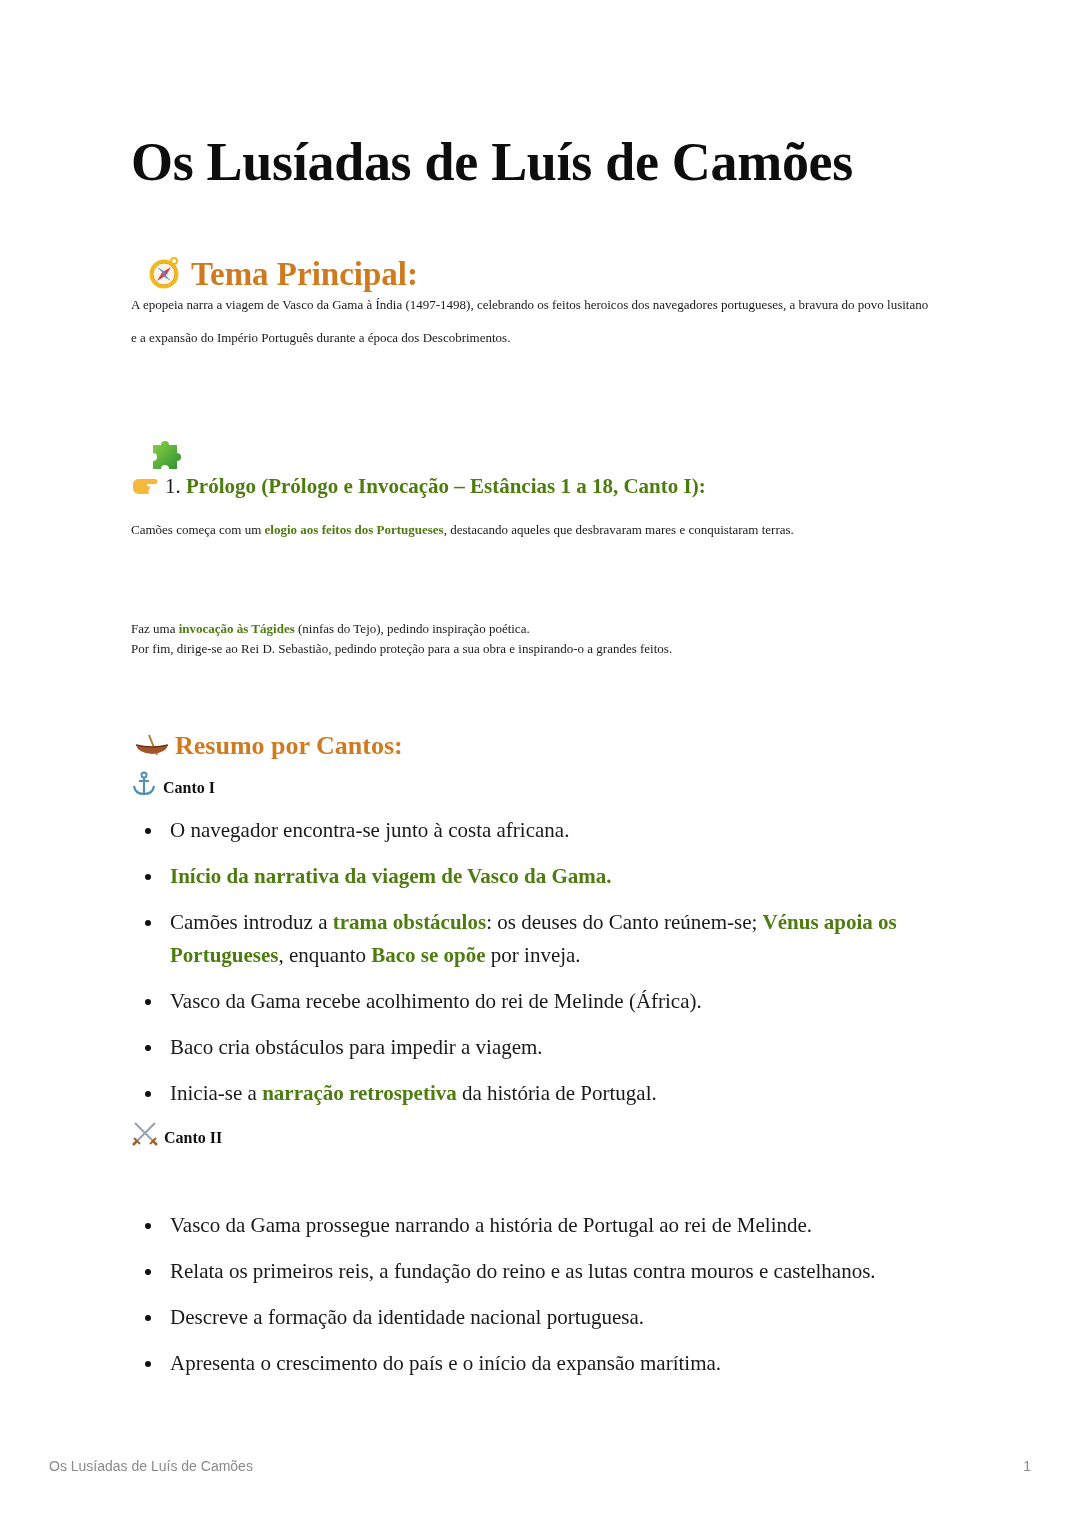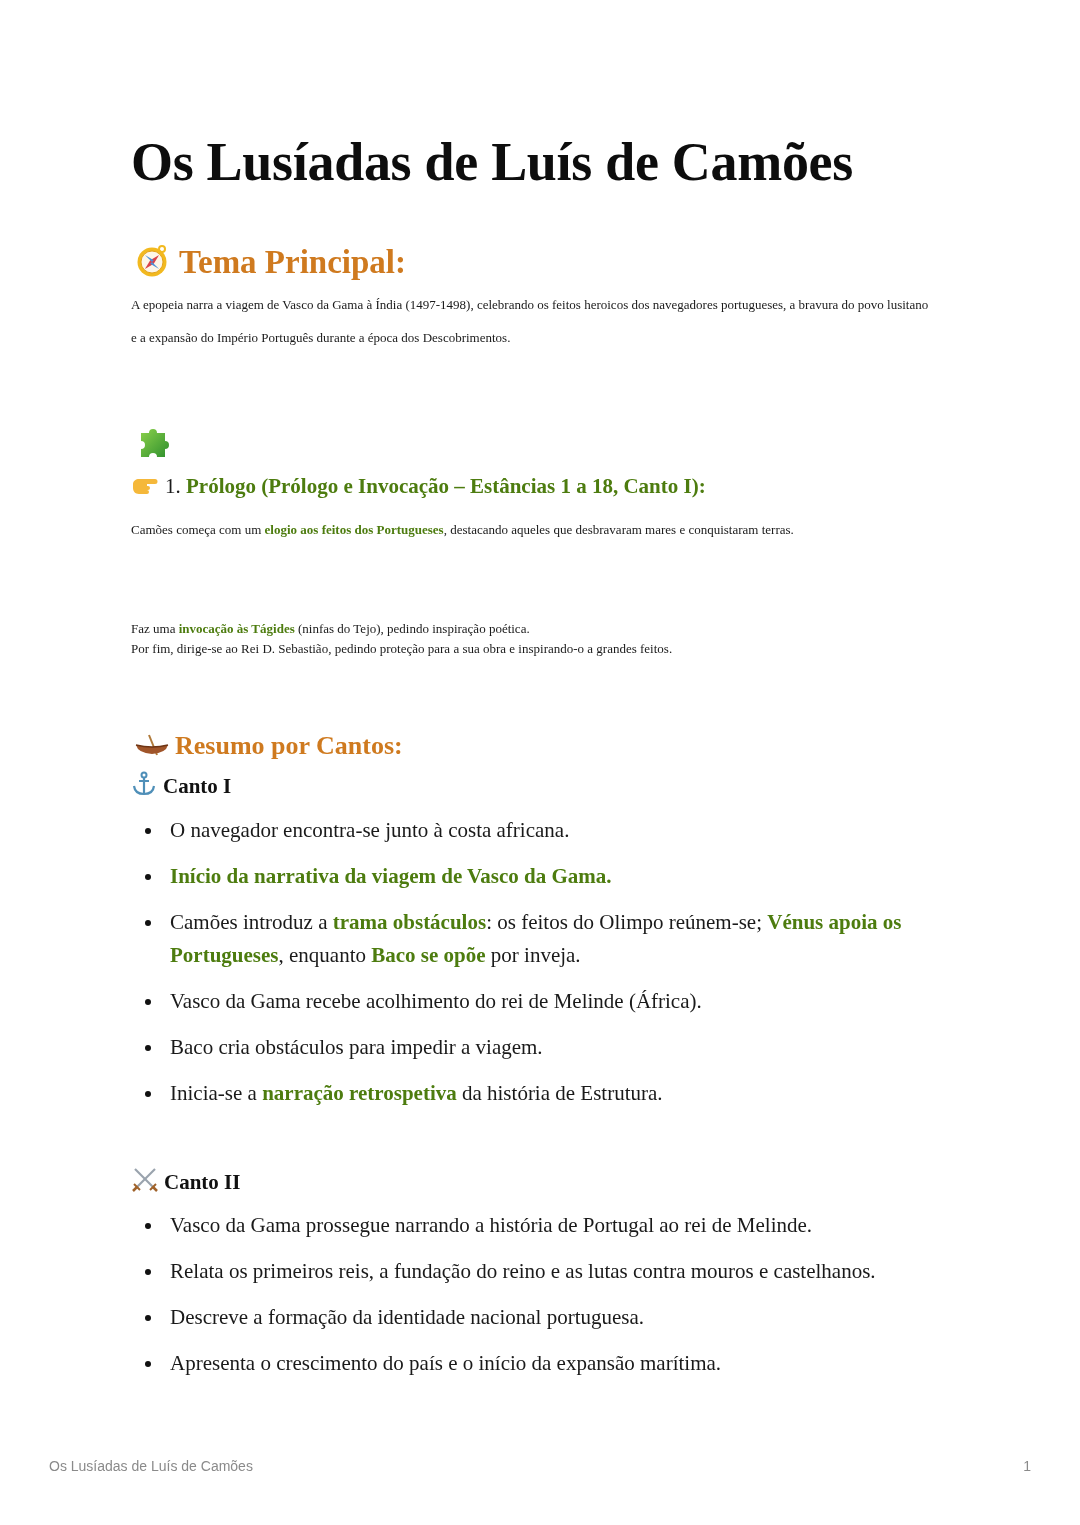--- a/index.html
+++ b/index.html
@@ -7,32 +7,32 @@
     width: 1080px; height: 1525px; position: relative; overflow: hidden;
     font-family: "Liberation Serif", "DejaVu Serif", serif;
     color: #111111;
   }
   .title {
     position: absolute; left: 131px; top: 130px; margin: 0;
     font-size: 54px; font-weight: bold; line-height: 64px; color: #0d0d0d;
     letter-spacing: -0.3px; white-space: nowrap;
   }
   .h2 {
-    position: absolute; left: 131px; margin: 4px;
+    position: absolute; left: 131px; margin: 16px;
     font-size: 33px; font-weight: bold; color: #cf7a1f; line-height: 40px;
     white-space: nowrap;
   }
   .h3 {
     position: absolute; left: 131px; margin: 4px;
     font-size: 26px; font-weight: bold; color: #cf7a1f; line-height: 32px;
     white-space: nowrap;
   }
   .h4 {
     position: absolute; left: 131px; margin: 0;
-    font-size: 21px; font-weight: bold; color: #111; line-height: 28px;
+    font-size: 16px; font-weight: bold; color: #111; line-height: 28px;
     white-space: nowrap;
   }
   .para {
     position: absolute; left: 131px; width: 800px; margin: 0;
     font-size: 13px; line-height: 32.5px; color: #1a1a1a;
   }
   ul.list { position: absolute; left: 131px; width: 810px; margin: 0; padding: 0; list-style: none; }
   ul.list li {
     position: relative; padding-left: 39px; font-size: 21px; line-height: 32.5px;
     color: #1a1a1a; margin-bottom: 13.5px;
@@ -114,27 +114,27 @@
     <circle cx="13" cy="4" r="2.5" fill="none" stroke="#4f8fb8" stroke-width="2"></circle>
     <line x1="13" y1="6.5" x2="13" y2="23" stroke="#4f8fb8" stroke-width="2.2"></line>
     <line x1="8" y1="10" x2="18" y2="10" stroke="#4f8fb8" stroke-width="2"></line>
     <path d="M3 15 q1 8 10 8 q9 0 10 -8" fill="none" stroke="#4f8fb8" stroke-width="2.2"></path>
   </svg><span>Canto I</span>
 </h4>
 
 <ul class="list" style="top:814px;">
   <li>O navegador encontra-se junto à costa africana.</li>
   <li><b>Início da narrativa da viagem de Vasco da Gama.</b></li>
-  <li><span>Camões introduz a </span><b>trama obstáculos</b><span>: os feitos do Olimpo reúnem-se; </span><b>Vénus apoia os Portugueses</b><span>, enquanto </span><b>Baco se opõe</b><span> por inveja.</span></li>
+  <li><span>Camões introduz a </span><b>trama obstáculos</b><span>: os deuses do Canto reúnem-se; </span><b>Vénus apoia os Portugueses</b><span>, enquanto </span><b>Baco se opõe</b><span> por inveja.</span></li>
   <li>Vasco da Gama recebe acolhimento do rei de Melinde (África).</li>
   <li>Baco cria obstáculos para impedir a viagem.</li>
-  <li><span>Inicia-se a </span><b>narração retrospetiva</b><span> da história de Estrutura.</span></li>
+  <li><span>Inicia-se a </span><b>narração retrospetiva</b><span> da história de Portugal.</span></li>
 </ul>
 
-<h4 class="h4" style="top:1166px;">
+<h4 class="h4" style="top:1120px;">
   <svg class="swords" viewBox="0 0 28 28">
     <line x1="4" y1="3" x2="22" y2="21" stroke="#9aa3ad" stroke-width="2.2"></line>
     <line x1="24" y1="3" x2="6" y2="21" stroke="#9aa3ad" stroke-width="2.2"></line>
     <line x1="19" y1="24" x2="25" y2="18" stroke="#a0622a" stroke-width="2"></line>
     <line x1="9" y1="24" x2="3" y2="18" stroke="#a0622a" stroke-width="2"></line>
     <line x1="22" y1="21" x2="26" y2="25" stroke="#a0622a" stroke-width="2.5"></line>
     <line x1="6" y1="21" x2="2" y2="25" stroke="#a0622a" stroke-width="2.5"></line>
   </svg><span>Canto II</span>
 </h4>
 

